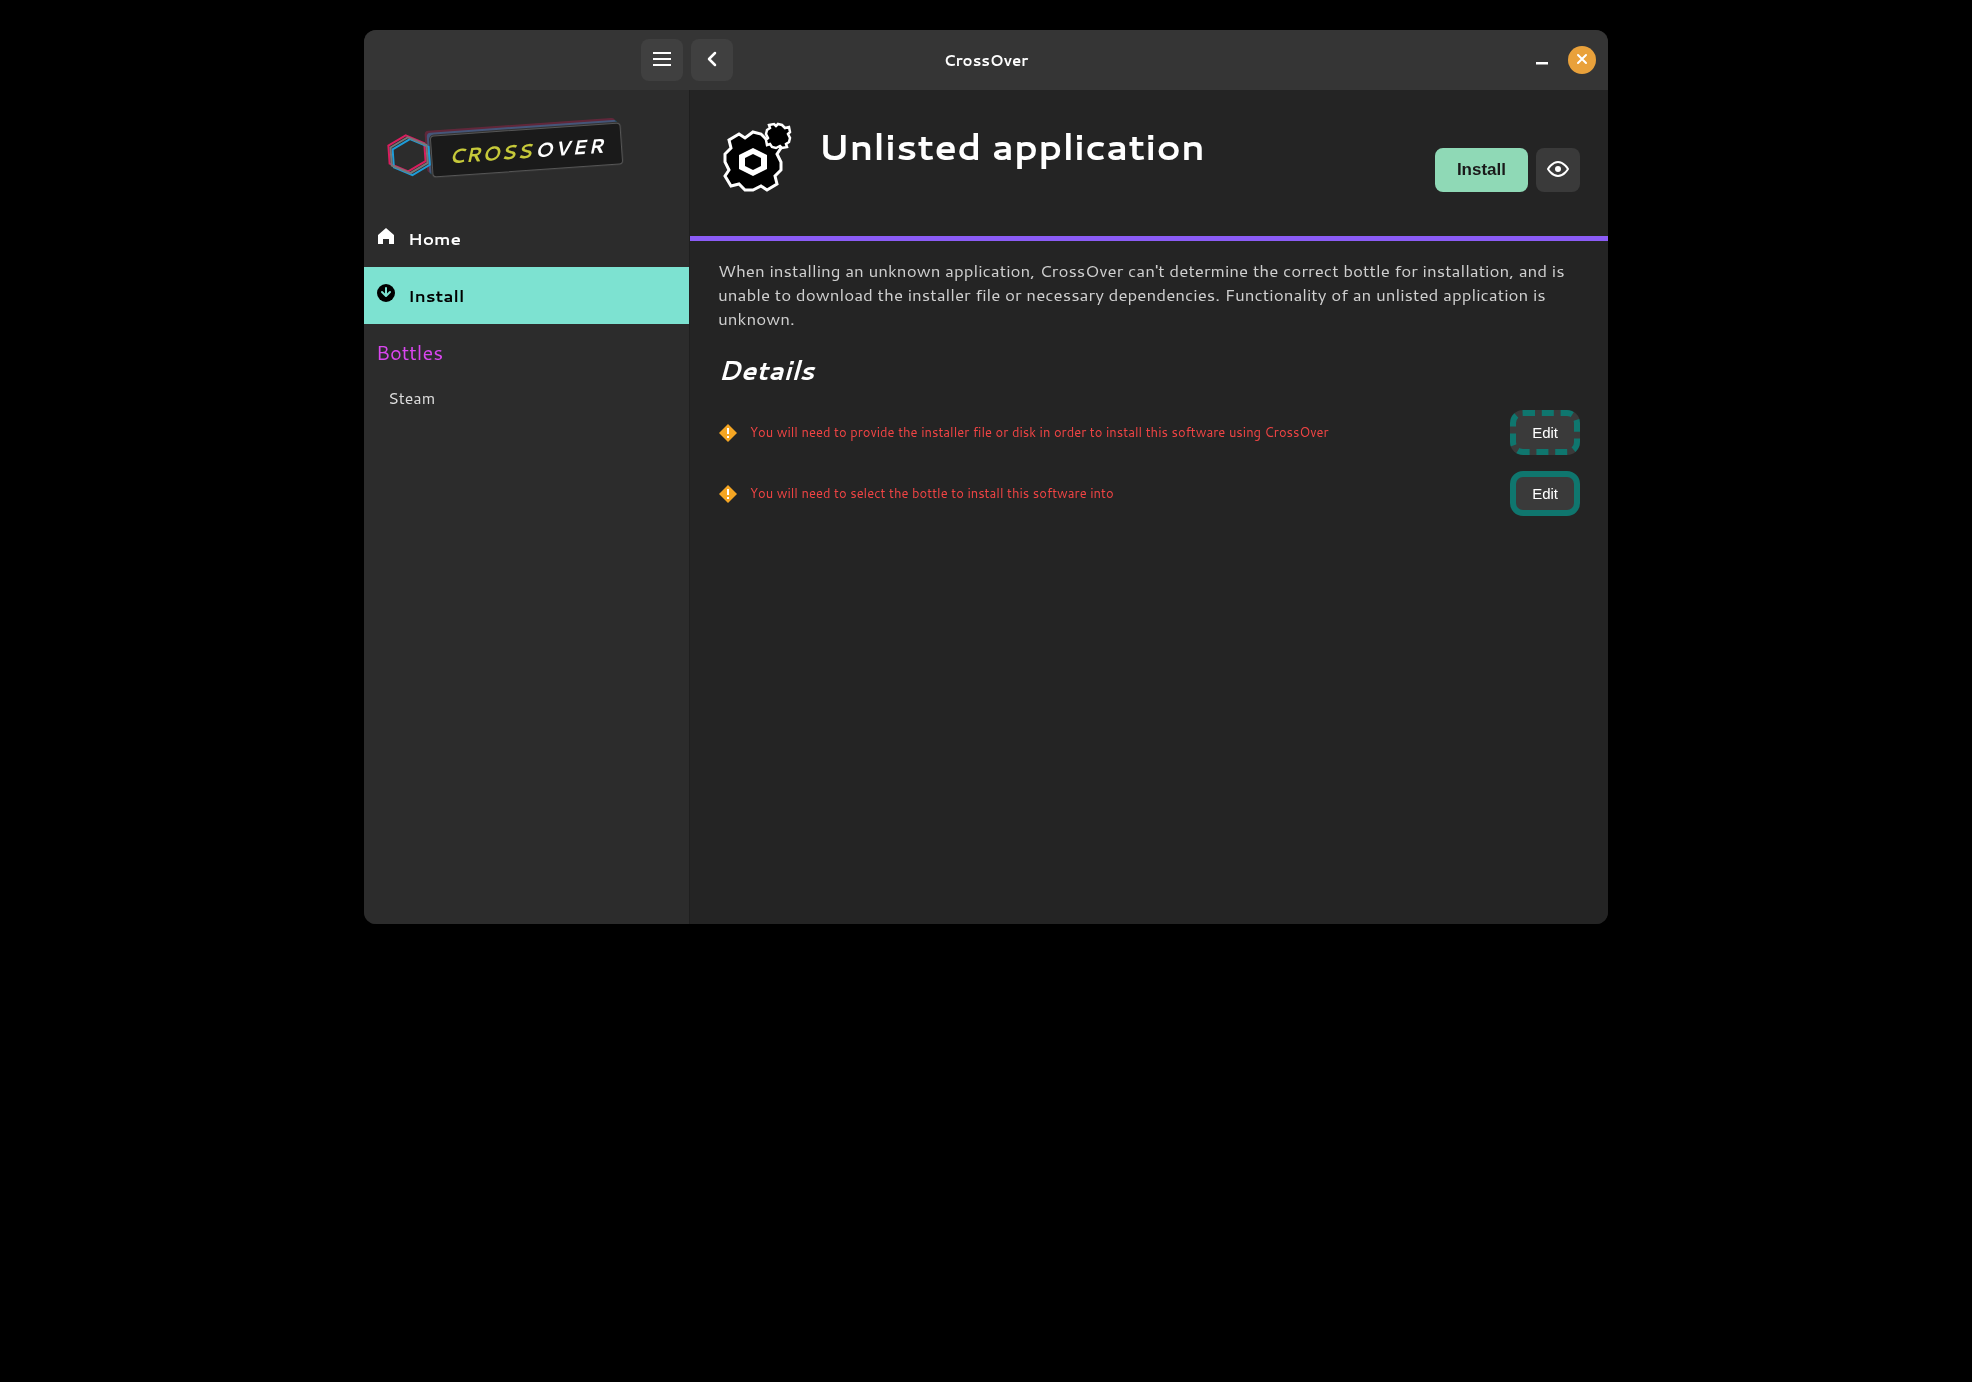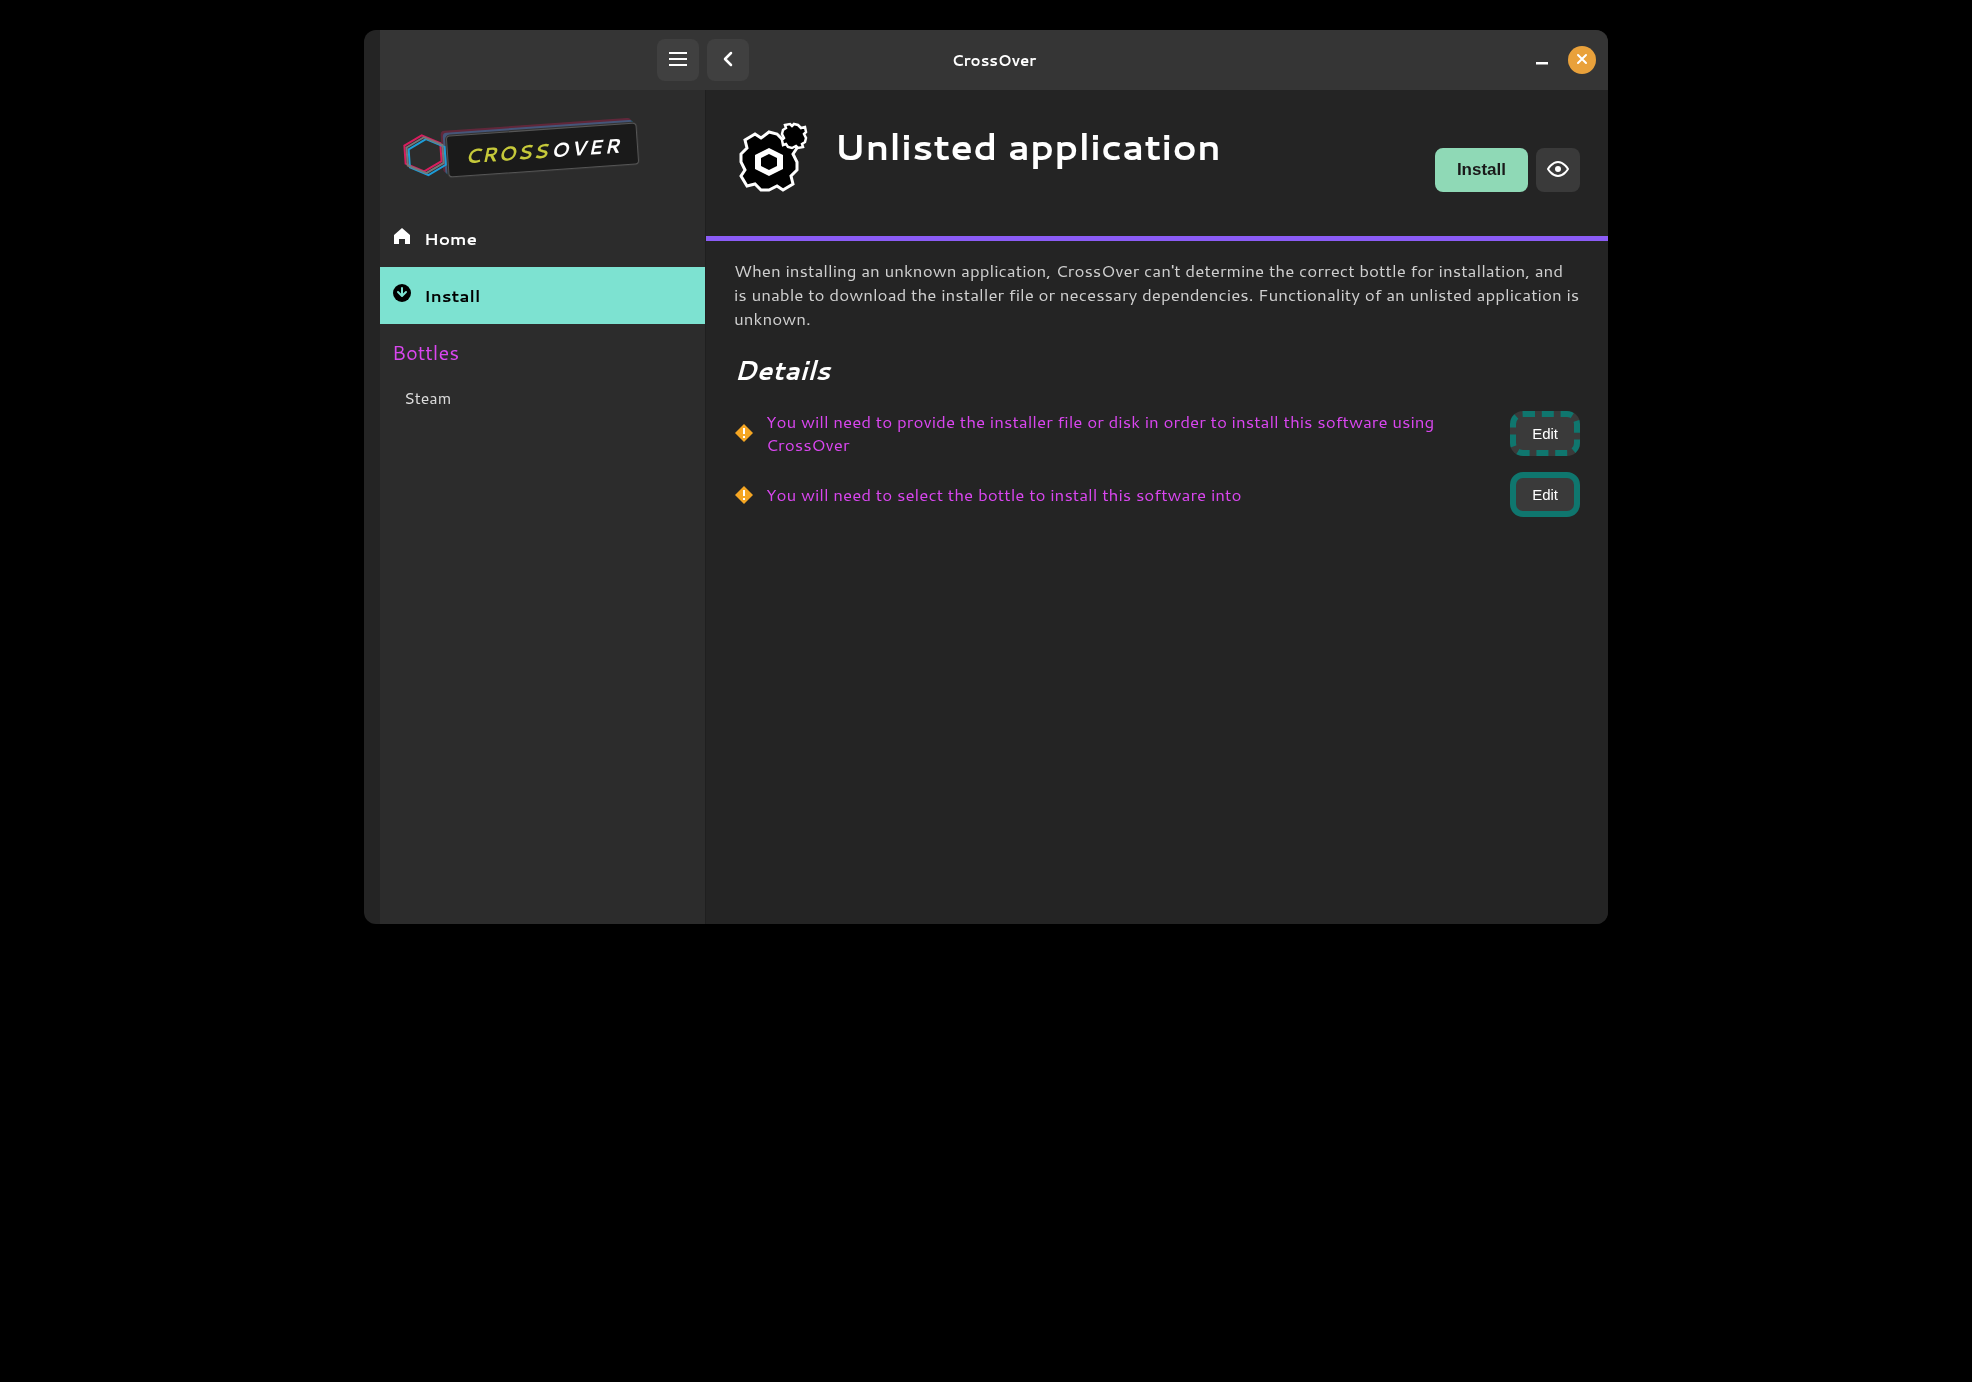--- a/index.html
+++ b/index.html
@@ -14,21 +14,20 @@
     }
     .window {
       width: 1244px;
       height: 894px;
       background: #242424;
       border-radius: 12px;
       overflow: hidden;
       display: flex;
       flex-direction: column;
       box-shadow: 0 2px 20px rgba(0,0,0,0.6);
-      padding-left: 16px;
     }
     .titlebar {
       height: 60px;
       background: #353535;
       display: flex;
       align-items: center;
       padding: 0 12px;
       gap: 8px;
       position: relative;
     }
@@ -153,21 +152,21 @@
       line-height: 1.4; border-top: 5px solid #8b5cf6;
     }
     .details-title {
       padding: 14px 28px 14px; color: #fff; font-size: 26px; font-weight: 700; font-style: italic;
     }
     .detail-row {
       display: flex; align-items: center; gap: 12px;
       padding: 8px 28px;
     }
     .warn-icon { flex-shrink: 0; width: 20px; height:20px;}
-    .detail-text { flex: 1; color: #d946ef; font-size: 17px; line-height:1.35;}
+    .detail-text { flex: 1; color: #ef4444; font-size: 13px; line-height:1.35;}
     .edit-btn {
       background: #3a3a3a; color: #fff; border: 6px solid #0f766e;
       padding: 8px 16px; border-radius: 13px; font-size: 15px; cursor: pointer;
     }
     .edit-btn.dashed { border-style: dashed; }
   </style>
 </head>
 <body>
 
 <div class="window">

